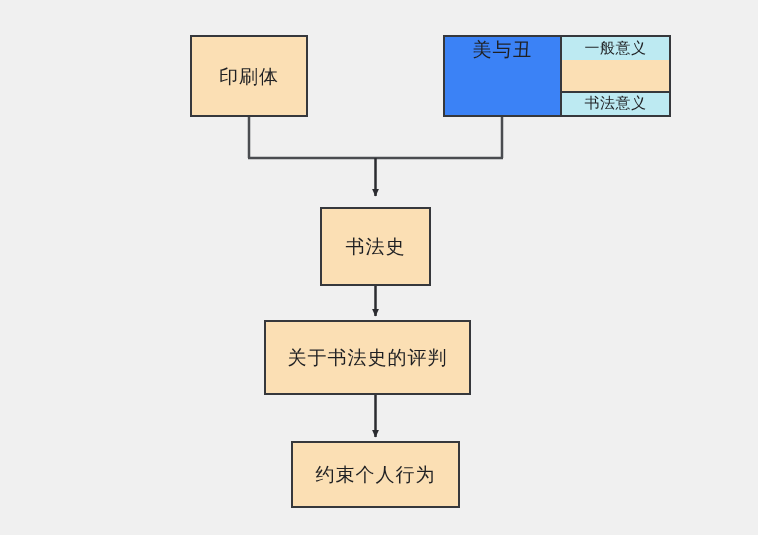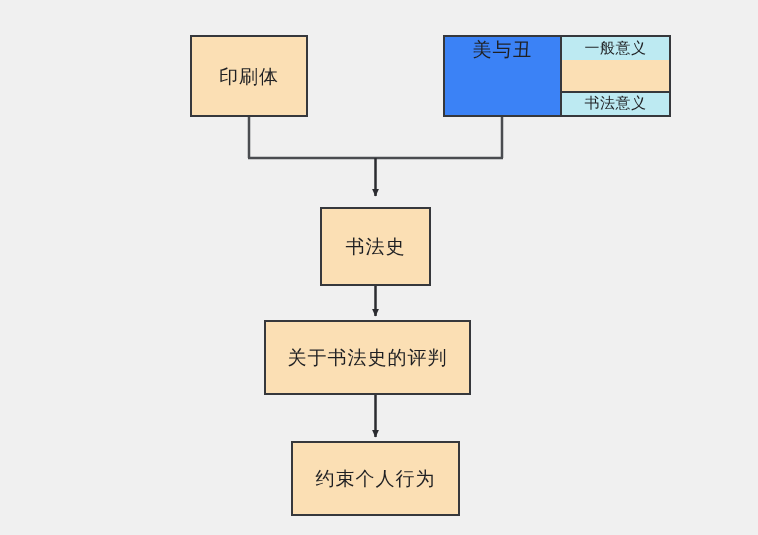--- a/index.html
+++ b/index.html
@@ -131,17 +131,17 @@
   </div>
 
   <div class="node" style="left:320px; top:200px; width:111px; height:79px;margin-top:7px;">
     <span class="node-label">书法史</span>
   </div>
 
   <div class="node" style="left:264px; top:320px; width:207px; height:75px;">
     <span class="node-label">关于书法史的评判</span>
   </div>
 
-  <div class="node" style="left:291px; top:441px; width:169px; height:75px;">
+  <div class="node" style="left:291px; top:441px; width:169px; height:67px;">
     <span class="node-label">约束个人行为</span>
   </div>
 
 </div>
 
 </body></html>

